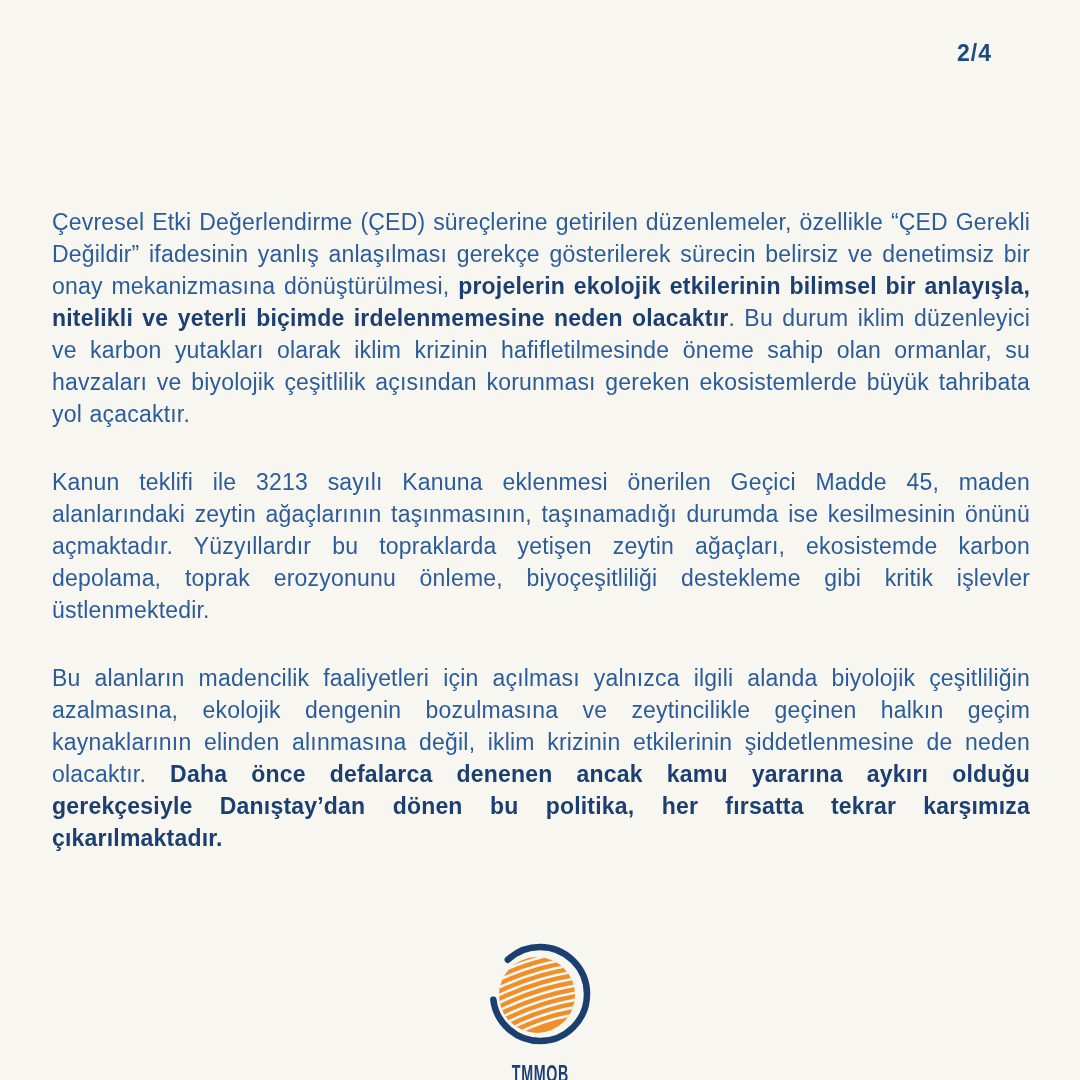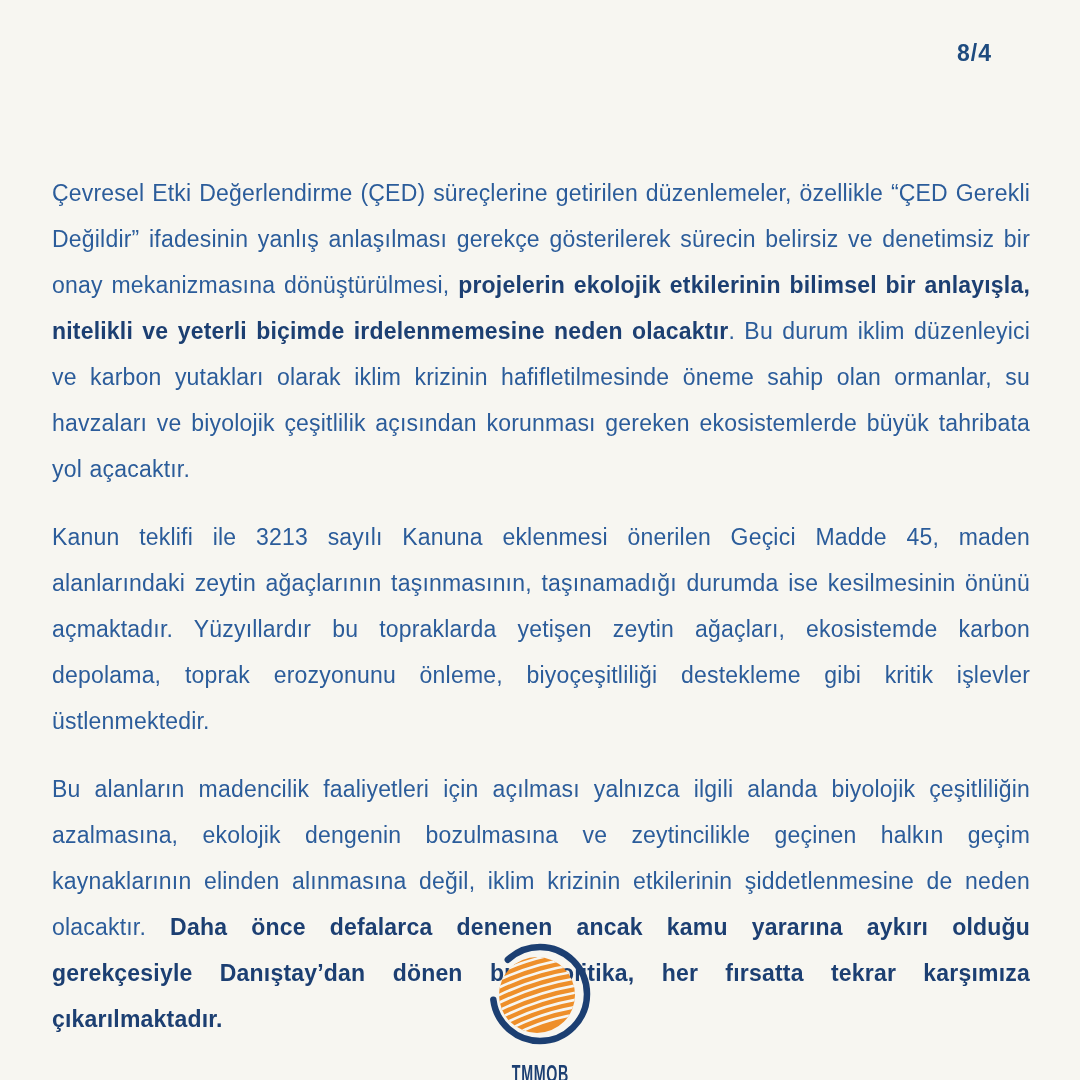--- a/index.html
+++ b/index.html
@@ -26,25 +26,26 @@
   }
   .content {
     position: absolute;
     top: 170px;
     left: 52px;
     width: 978px;
     color: var(--text, #2b5c9a);
   }
   .content p {
     font-size: 23px;
-    line-height: 46px;
+    line-height: 32px;
     text-align: justify;
     margin-bottom: 22px;
     letter-spacing: 0.2px;
     word-spacing: 1px;
+    margin-top: 36px;
   }
   .content p strong {
     color: var(--bold, #1c3f72);
     font-weight: 700;
   }
   .footer {
     position: absolute;
     left: 0;
     right: 0;
     top: 942px;
@@ -66,21 +67,21 @@
   }
   .logo-text .l1 { font-size: 23px; letter-spacing: 1px; }
   .logo-text .l2 { font-size: 24px; letter-spacing: 0.5px; }
   .logo-text .l3 { font-size: 23px; letter-spacing: 1px; }
 </style>
 </head>
 <body>
 
 <div class="page">
 
-  <div class="page-number">8/4</div>
+  <div class="page-number">2/4</div>
 
   <div class="content">
       <p><span>Çevresel Etki Değerlendirme (ÇED) süreçlerine getirilen düzenlemeler, özellikle “ÇED Gerekli Değildir” ifadesinin yanlış anlaşılması gerekçe gösterilerek sürecin belirsiz ve denetimsiz bir onay mekanizmasına dönüştürülmesi, </span><strong>projelerin ekolojik etkilerinin bilimsel bir anlayışla, nitelikli ve yeterli biçimde irdelenmemesine neden olacaktır</strong><span>. Bu durum iklim düzenleyici ve karbon yutakları olarak iklim krizinin hafifletilmesinde öneme sahip olan ormanlar, su havzaları ve biyolojik çeşitlilik açısından korunması gereken ekosistemlerde büyük tahribata yol açacaktır.</span></p>
       <p><span>Kanun teklifi ile 3213 sayılı Kanuna eklenmesi önerilen Geçici Madde 45, maden alanlarındaki zeytin ağaçlarının taşınmasının, taşınamadığı durumda ise kesilmesinin önünü açmaktadır. Yüzyıllardır bu topraklarda yetişen zeytin ağaçları, ekosistemde karbon depolama, toprak erozyonunu önleme, biyoçeşitliliği destekleme gibi kritik işlevler üstlenmektedir.</span></p>
       <p><span>Bu alanların madencilik faaliyetleri için açılması yalnızca ilgili alanda biyolojik çeşitliliğin azalmasına, ekolojik dengenin bozulmasına ve zeytincilikle geçinen halkın geçim kaynaklarının elinden alınmasına değil, iklim krizinin etkilerinin şiddetlenmesine de neden olacaktır. </span><strong>Daha önce defalarca denenen ancak kamu yararına aykırı olduğu gerekçesiyle Danıştay’dan dönen bu politika, her fırsatta tekrar karşımıza çıkarılmaktadır.</strong></p>
     </div>
 
   <div class="footer">
     <svg class="logo-mark" viewBox="0 0 104 104" aria-hidden="true">
       <defs>

